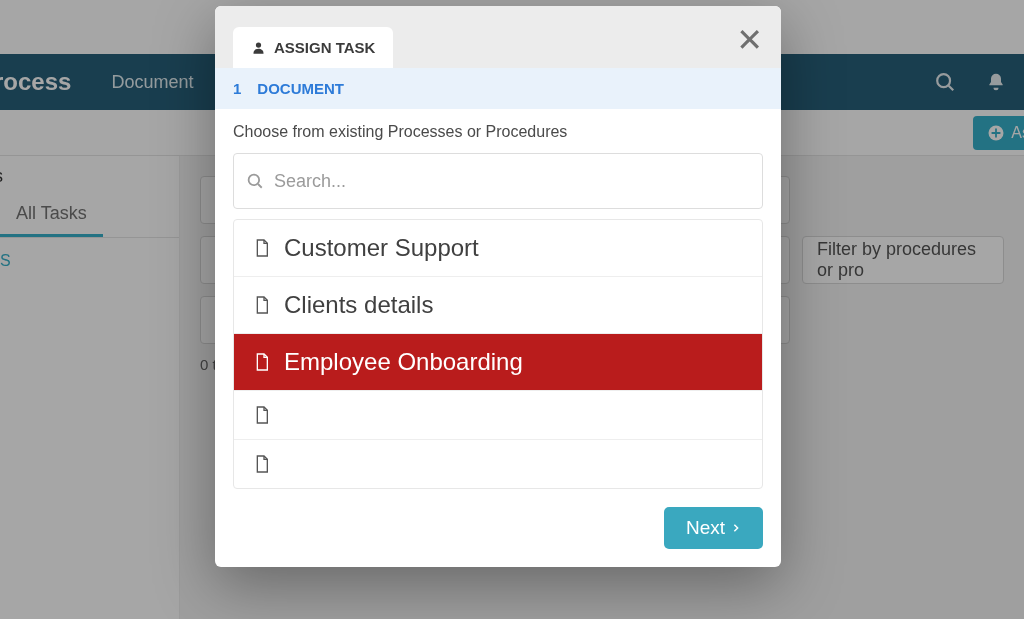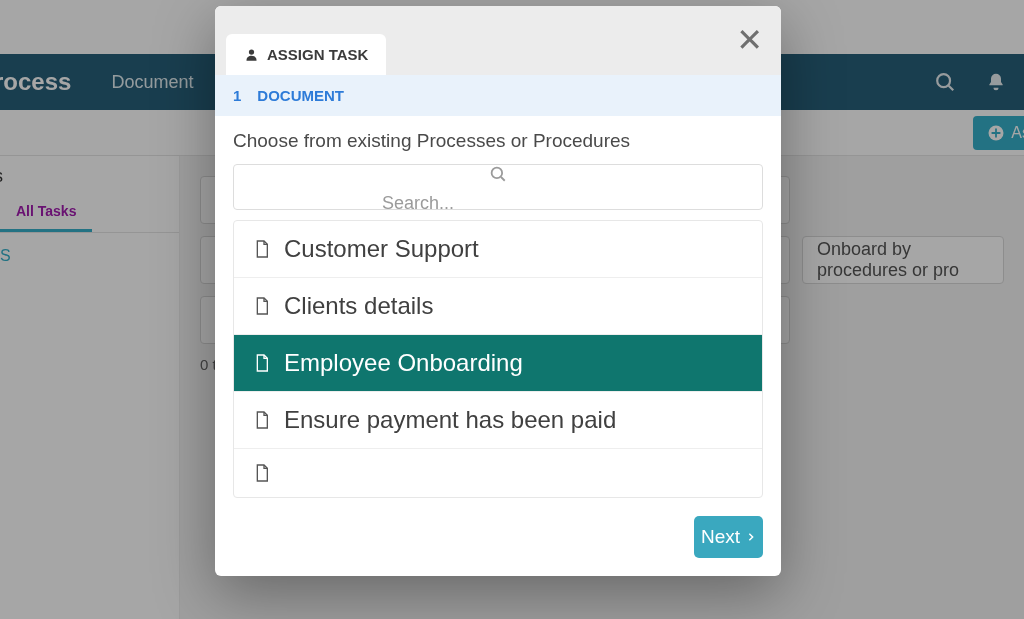--- a/index.html
+++ b/index.html
@@ -56,21 +56,21 @@
   }
   .sidebar {
     width: 180px;
     background:#fff;
     border-right:1px solid #eee;
   }
   .sidebar .heading{
     font-size:18px;color:#333;padding:10px 14px 6px;margin-left:-20px;
   }
   .sidebar .tab{
-    padding:10px 16px;font-size:14px;color:#a21caf;border-bottom:3px solid transparent;display:inline-block;font-weight:bold;
+    padding:10px 16px;font-size:18px;color:#737373;border-bottom:3px solid transparent;display:inline-block;
   }
   .sidebar .tab.active{ border-bottom:3px solid #36b0c9; }
   .sidebar .sideitem{
     color:#36b0c9;font-size:16px;padding:14px 10px;margin-left:-10px;
   }
   .main {
     flex:1;background:#f4f4f5;padding:20px;position:relative;
   }
   .ghostbox{
     border:1px solid #d9d9d9;border-radius:4px;background:#fff;height:48px;
@@ -88,58 +88,58 @@
   
   .overlay{
     position:absolute;inset:0;background:rgba(0,0,0,.35);
   }
   .modal{
     position:absolute;top:6px;left:215px;width:566px;background:#fff;border-radius:6px;
     box-shadow:0 18px 60px rgba(0,0,0,.35);
     overflow:hidden;
   }
   .modal-topbar{
-    background:#ececec;height:69px;display:flex;align-items:flex-end;position:relative;
-    padding-left:11px;
+    background:#ececec;height:62px;display:flex;align-items:flex-end;position:relative;
+    padding-left:18px;
   }
   .modal-tab{
     background:#fff;border-radius:6px 6px 0 0;padding:12px 18px;display:flex;align-items:center;gap:8px;
     font-weight:700;color:#3b3b3b;font-size:15px;
   }
   .modal-close{
     position:absolute;right:18px;top:18px;color:#6f6f6f;font-size:32px;cursor:pointer;line-height:1;
   }
   .step-strip{
     background:#e9f2fb;padding:12px 18px;display:flex;gap:16px;align-items:center;
     color:#2d7bd8;font-size:15px;font-weight:700;
   }
   .step-num{color:#2d7bd8;}
   .modal-body{padding:14px 18px 0;}
-  .body-title{font-size:19px;color:#4a4a4a;margin-bottom:12px;}
+  .body-title{font-size:16px;color:#4a4a4a;margin-bottom:12px;}
   .search-wrap{
-    border:1px solid #ddd;border-radius:4px;height:46px;display:flex;align-items:center;gap:10px;
-    padding:0 12px;color:#9b9b9b;margin-bottom:10px;flex-direction:column;
+    border:1px solid #ddd;border-radius:4px;height:56px;display:flex;align-items:center;gap:10px;
+    padding:0 12px;color:#9b9b9b;margin-bottom:10px;
   }
   .search-wrap input{border:none;outline:none;font-size:18px;color:#555;flex:1;background:transparent;}
   .search-wrap input::placeholder{color:#9b9b9b;}
   .list{
     border:1px solid #e7e7e7;border-radius:4px;overflow:hidden;
   }
   .list-item{
     display:flex;align-items:center;gap:14px;padding:14px 20px;font-size:24px;color:#404040;
     border-top:1px solid #eee;cursor:pointer;
   }
   .list-item:first-child{border-top:none;}
-  .list-item.selected{background:#0f766e;color:#fff;}
+  .list-item.selected{background:#b91c1c;color:#fff;}
   .doc-icon{width:16px;height:20px;flex:0 0 16px;}
   .modal-footer{
     padding:18px;display:flex;justify-content:flex-end;
   }
   .next-btn{
-    background:#3aa8bf;color:#fff;border:none;padding:10px 7px;border-radius:5px;
+    background:#3aa8bf;color:#fff;border:none;padding:10px 22px;border-radius:5px;
     font-size:19px;display:flex;align-items:center;gap:6px;cursor:pointer;
   }
 
   svg{display:block;}
 </style>
 </head>
 <body>
 
 <div class="topstrip"></div>
 
@@ -184,21 +184,21 @@
     <div class="sideitem">S</div>
   </div>
 
   <div class="main">
     <div class="ghostrow">
       <div class="ghostbox ghostbig"></div>
     </div>
     <div class="ghostrow">
       <div class="ghostbox ghostbig" style="flex:0 0 590px;"></div>
       <div class="filter">
-        <span>Onboard by procedures or pro</span>
+        <span>Filter by procedures or pro</span>
       </div>
     </div>
     <div class="ghostrow">
       <div class="ghostbox" style="flex:0 0 590px;"></div>
     </div>
     <div class="countlbl">0 t</div>
   </div>
 </div>
 
 <div class="overlay"></div>
@@ -263,21 +263,20 @@
           </span>
           <span>Employee Onboarding</span>
         </div>
         <div class="list-item">
           <span>
             <svg class="doc-icon" viewBox="0 0 24 28" fill="none" stroke="#555" stroke-width="2">
               <path d="M5 2h10l5 5v19H5z"></path>
               <path d="M15 2v5h5"></path>
             </svg>
           </span>
-          <span>Ensure payment has been paid</span>
         </div>
         <div class="list-item">
           <span>
             <svg class="doc-icon" viewBox="0 0 24 28" fill="none" stroke="#555" stroke-width="2">
               <path d="M5 2h10l5 5v19H5z"></path>
               <path d="M15 2v5h5"></path>
             </svg>
           </span>
         </div>
       </div>

